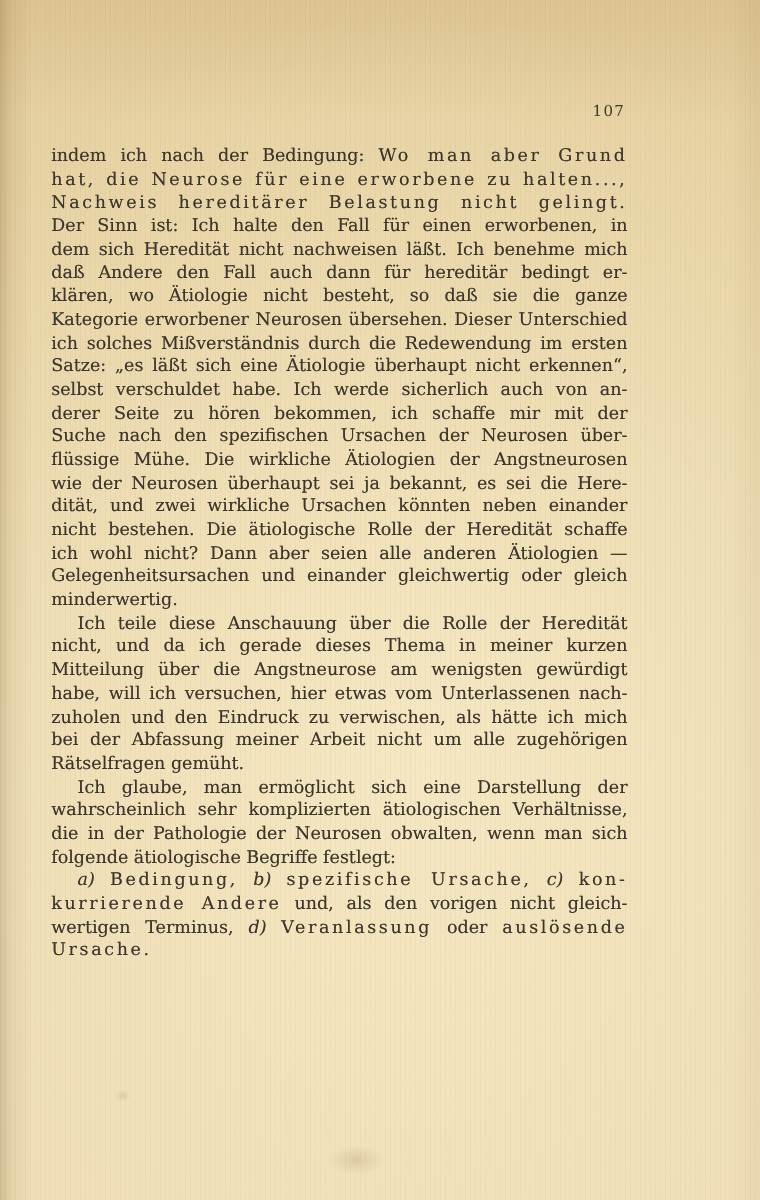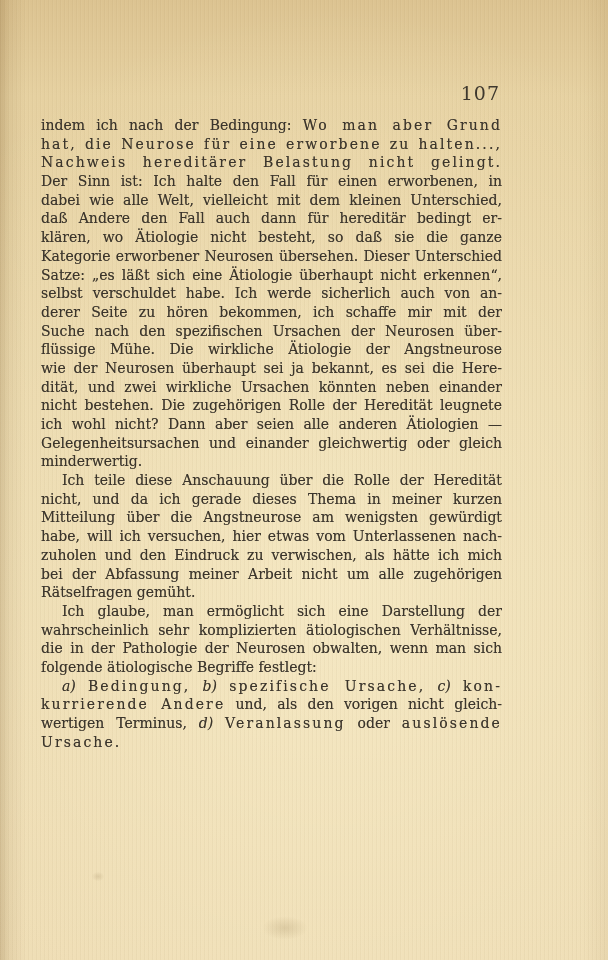--- a/index.html
+++ b/index.html
@@ -28,21 +28,21 @@
     background: radial-gradient(ellipse at center, rgba(118,92,48,0.17), rgba(118,92,48,0) 70%);
     pointer-events: none;
   }
   .smudge-b {
     position: absolute; left: 92px; top: 872px; width: 12px; height: 9px;
     background: radial-gradient(ellipse at center, rgba(118,92,48,0.16), rgba(118,92,48,0) 75%);
     pointer-events: none;
   }
   .page-number {
     position: absolute; top: 82px; right: 108px;
-    font-size: 19px; color: #3e382e;
+    font-size: 12px; color: #3e382e;
     letter-spacing: 1px;
   }
   .text-block {
     position: absolute; left: 41px; top: 116px; width: 461px;
     font-size: 14px; line-height: 18.7px; color: #3b352c;
     text-shadow: 0 0 0.5px rgba(59,53,44,0.55);
   }
   .line {
     text-align: justify;
     text-align-last: justify;
@@ -62,32 +62,33 @@
 <div class="smudge-a"></div>
 <div class="smudge-b"></div>
 
 <div class="page-number">107</div>
 
 <div class="text-block">
     <div class="line"><span class="seg-n">indem ich nach der Bedingung: </span><span class="seg-sp">Wo man aber Grund</span></div>
     <div class="line"><span class="seg-sp">hat, die Neurose für eine erworbene zu halten...,</span></div>
     <div class="line"><span class="seg-sp">Nachweis hereditärer Belastung nicht gelingt.</span></div>
     <div class="line"><span class="seg-n">Der Sinn ist: Ich halte den Fall für einen erworbenen, in</span></div>
-    <div class="line"><span class="seg-n">dabei wie alle Welt, vielleicht mit dem kleinen Unterschied,</span></div>
+    <div class="line"><span class="seg-n">dem sich Heredität nicht nachweisen läßt. Ich benehme mich</span></div>
     <div class="line"><span class="seg-n">daß Andere den Fall auch dann für hereditär bedingt er-</span></div>
     <div class="line"><span class="seg-n">klären, wo Ätiologie nicht besteht, so daß sie die ganze</span></div>
     <div class="line"><span class="seg-n">Kategorie erworbener Neurosen übersehen. Dieser Unterschied</span></div>
+    <div class="line"><span class="seg-n">ich solches Mißverständnis durch die Redewendung im ersten</span></div>
     <div class="line"><span class="seg-n">Satze: „es läßt sich eine Ätiologie überhaupt nicht erkennen“,</span></div>
     <div class="line"><span class="seg-n">selbst verschuldet habe. Ich werde sicherlich auch von an-</span></div>
     <div class="line"><span class="seg-n">derer Seite zu hören bekommen, ich schaffe mir mit der</span></div>
     <div class="line"><span class="seg-n">Suche nach den spezifischen Ursachen der Neurosen über-</span></div>
-    <div class="line"><span class="seg-n">flüssige Mühe. Die wirkliche Ätiologie der Angstneurose</span></div>
+    <div class="line"><span class="seg-n">flüssige Mühe. Die wirkliche Ätiologien der Angstneurosen</span></div>
     <div class="line"><span class="seg-n">wie der Neurosen überhaupt sei ja bekannt, es sei die Here-</span></div>
     <div class="line"><span class="seg-n">dität, und zwei wirkliche Ursachen könnten neben einander</span></div>
-    <div class="line"><span class="seg-n">nicht bestehen. Die zugehörigen Rolle der Heredität leugnete</span></div>
+    <div class="line"><span class="seg-n">nicht bestehen. Die ätiologische Rolle der Heredität schaffe</span></div>
     <div class="line"><span class="seg-n">ich wohl nicht? Dann aber seien alle anderen Ätiologien —</span></div>
     <div class="line"><span class="seg-n">Gelegenheitsursachen und einander gleichwertig oder gleich</span></div>
     <div class="line para-end"><span class="seg-n">minderwertig.</span></div>
     <div class="line indent"><span class="seg-n">Ich teile diese Anschauung über die Rolle der Heredität</span></div>
     <div class="line"><span class="seg-n">nicht, und da ich gerade dieses Thema in meiner kurzen</span></div>
     <div class="line"><span class="seg-n">Mitteilung über die Angstneurose am wenigsten gewürdigt</span></div>
     <div class="line"><span class="seg-n">habe, will ich versuchen, hier etwas vom Unterlassenen nach-</span></div>
     <div class="line"><span class="seg-n">zuholen und den Eindruck zu verwischen, als hätte ich mich</span></div>
     <div class="line"><span class="seg-n">bei der Abfassung meiner Arbeit nicht um alle zugehörigen</span></div>
     <div class="line para-end"><span class="seg-n">Rätselfragen gemüht.</span></div>

